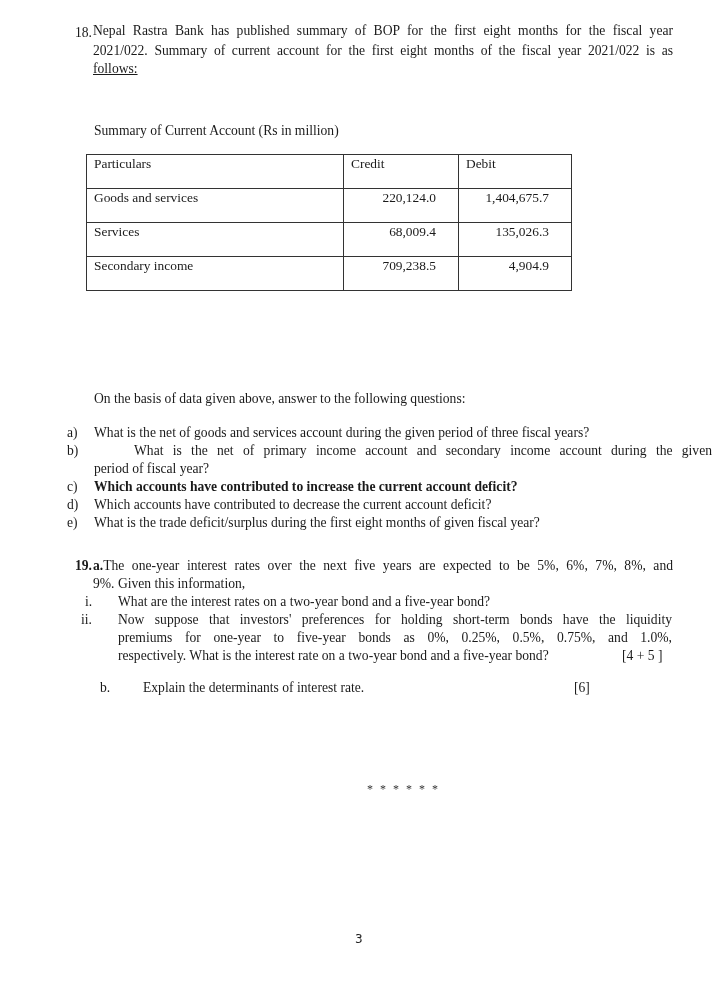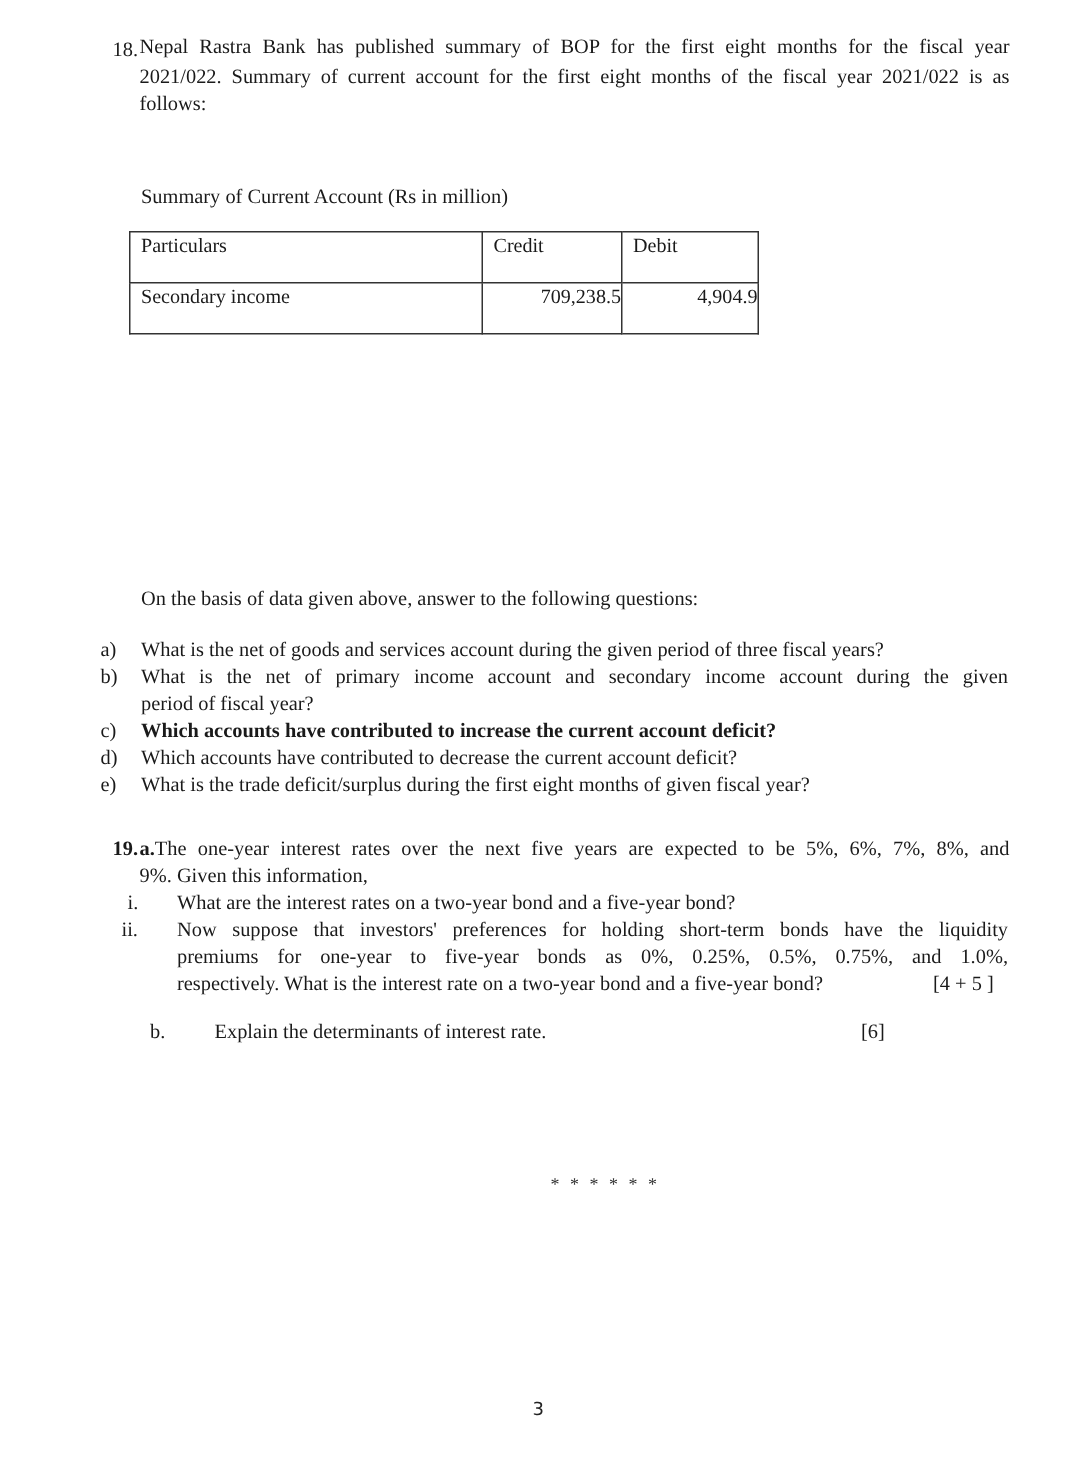--- a/index.html
+++ b/index.html
@@ -8,43 +8,43 @@
       font-family: "Liberation Serif", serif; color: #1a1a1a; font-size: 13.6px;
     }
     .abs { position: absolute; }
     .line { white-space: nowrap; line-height: 18px; }
     .just { text-align: justify; text-align-last: justify; white-space: normal; }
 
     
     #q18-num { left: 75px; top: 24px; }
     #q18-l1 { left: 93px; top: 22px; width: 580px; }
     #q18-l2 { left: 93px; top: 42px; width: 580px; }
-    #q18-l3 { left: 93px; top: 60px; }
+    #q18-l3 { left: 93px; top: 60px; text-decoration: underline; }
     #tbl-caption { left: 94px; top: 122px; }
 
     
     #bop-table {
       position: absolute; left: 86px; top: 154px;
       border-collapse: collapse; font-size: 13.4px;
     }
     #bop-table td, #bop-table th {
-      border: 1.3px solid #333; height: 32px; padding: 1px 0 0 7px;
+      border: 1.3px solid #333; height: 32px; padding: 1px 22px 0 7px;
       vertical-align: top; font-weight: normal; line-height: 16px;
     }
     #bop-table .c1 { width: 227px; text-align: left; }
     #bop-table .c2 { width: 85px; text-align: right; margin-top: 36px; }
     #bop-table .c3 { width: 83px; text-align: right; }
     #bop-table th.c2, #bop-table th.c3 { text-align: left; }
 
     #instr { left: 94px; top: 390px; }
 
     .qlabel { position: absolute; left: 67px; }
     .qtext { position: absolute; left: 94px; width: 578px; }
     #qa-l { top: 424px; } #qa-t { top: 424px; }
-    #qb-l { top: 442px; } #qb-t1 { top: 442px; } #qb-t2 { top: 460px; }
+    #qb-l { top: 442px; } #qb-t1 { top: 442px; margin-left: 40px; } #qb-t2 { top: 460px; }
     #qc-l { top: 478px; } #qc-t { top: 478px; font-weight: bold; }
     #qd-l { top: 496px; } #qd-t { top: 496px; }
     #qe-l { top: 514px; } #qe-t { top: 514px; }
 
     
     #q19-num { left: 75px; top: 557px; font-weight: bold; }
     #q19-l1 { left: 93px; top: 557px; width: 580px; }
     #q19-l2 { left: 93px; top: 575px; }
     #q19-i-lbl { left: 85px; top: 593px; }
     #q19-i-txt { left: 118px; top: 593px; }
@@ -73,20 +73,30 @@
 
 <table id="bop-table">
   <thead>
     <tr>
       <th class="c1">Particulars</th>
       <th class="c2">Credit</th>
       <th class="c3">Debit</th>
     </tr>
   </thead>
   <tbody>
+    <tr>
+      <td class="c1">Goods and services</td>
+      <td class="c2">220,124.0</td>
+      <td class="c3">1,404,675.7</td>
+    </tr>
+    <tr>
+      <td class="c1">Services</td>
+      <td class="c2">68,009.4</td>
+      <td class="c3">135,026.3</td>
+    </tr>
     <tr>
       <td class="c1">Secondary income</td>
       <td class="c2">709,238.5</td>
       <td class="c3">4,904.9</td>
     </tr>
   </tbody>
 </table>
 
 <div class="abs line" id="instr">On the basis of data given above, answer to the following questions:</div>
 

